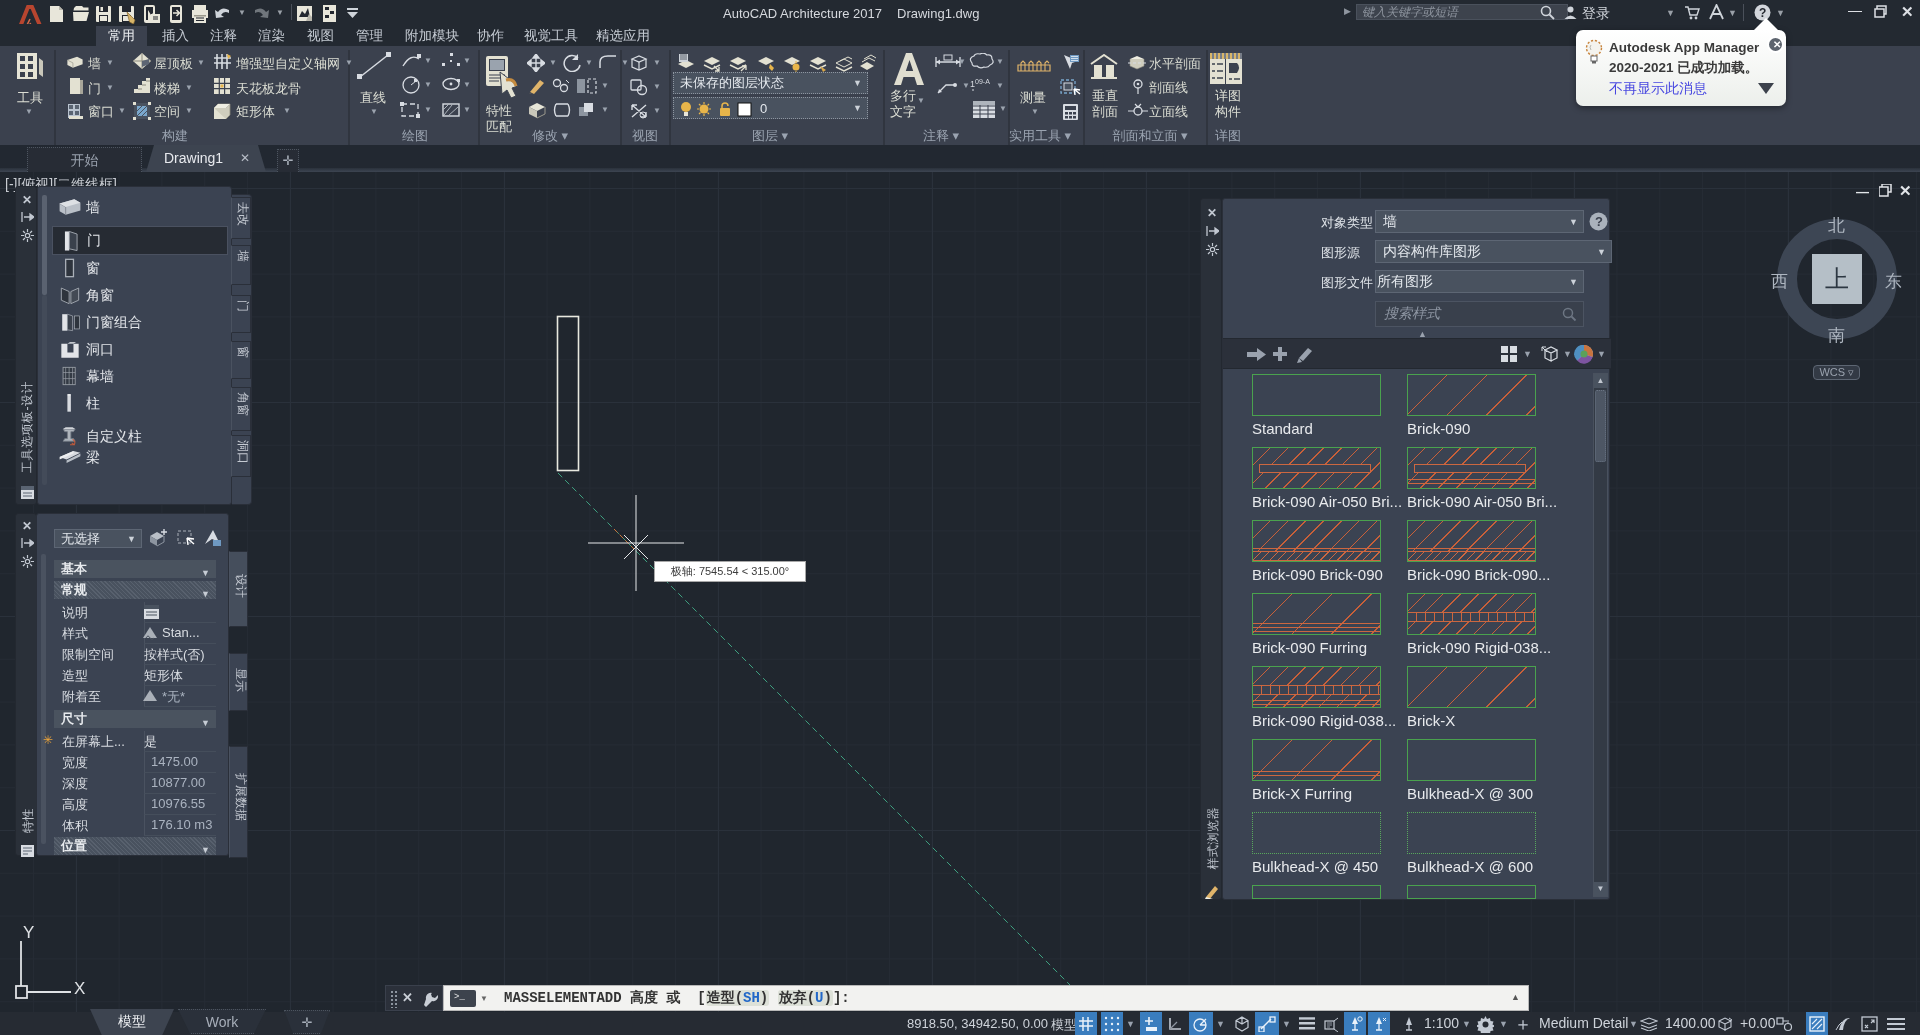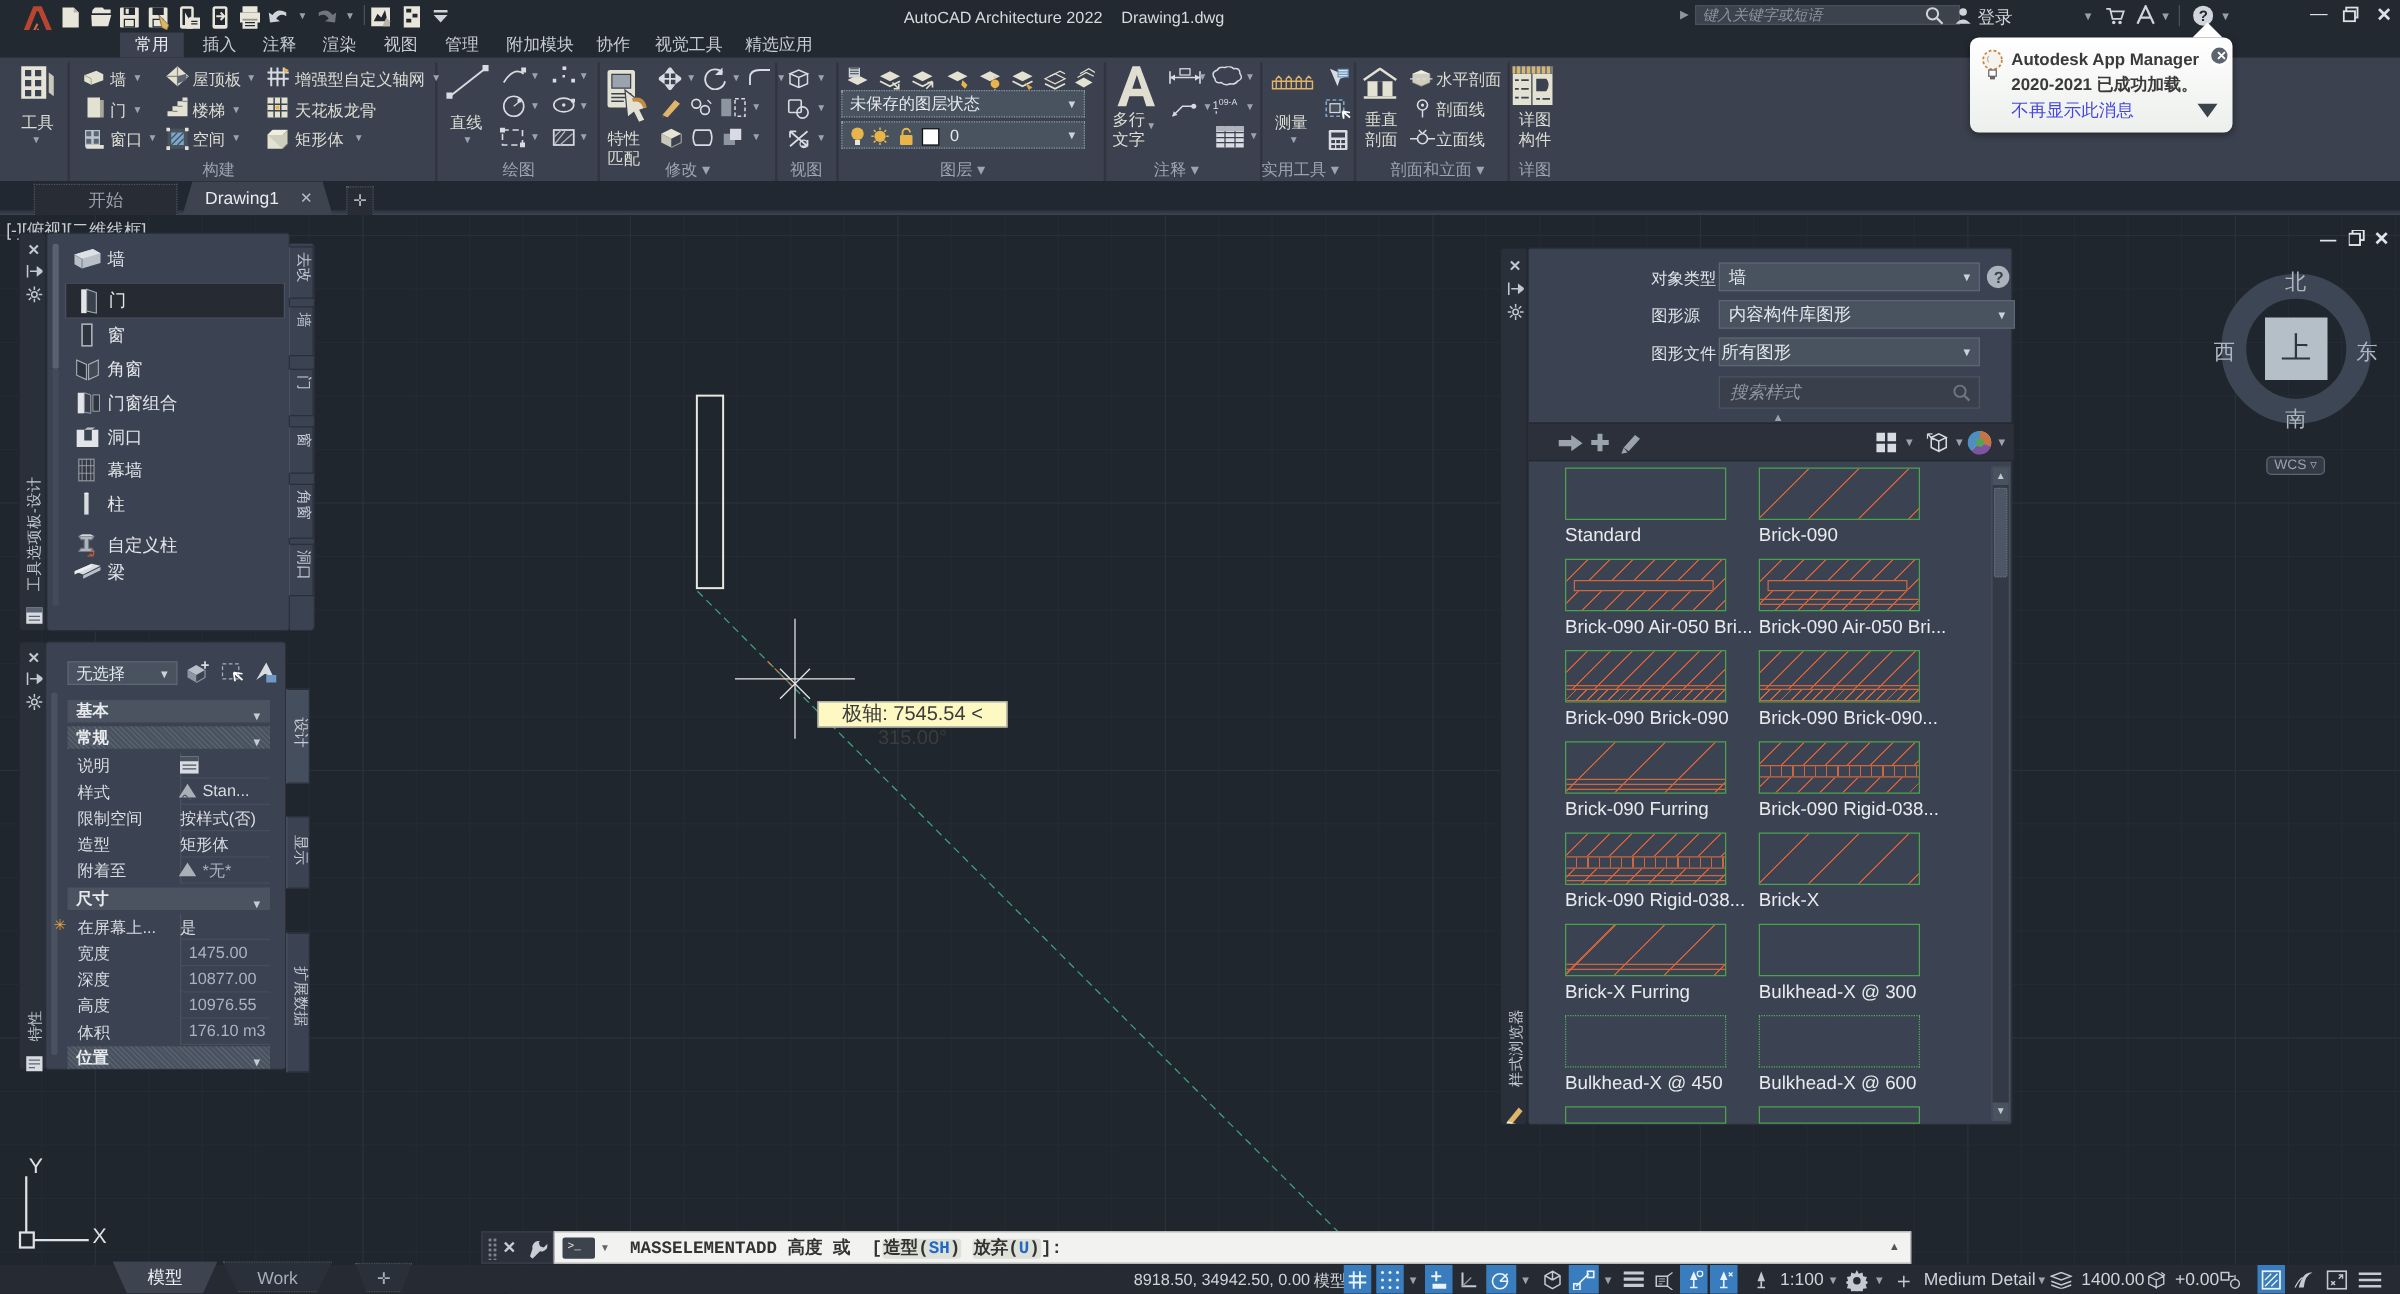--- a/index.html
+++ b/index.html
@@ -139,21 +139,21 @@
           <rect x="2" y="11" width="4" height="3" fill="#23272f"></rect>
         </g>
       <g transform="translate(298,0)">
           <path d="M0 8 h11 l-5.5 6z" fill="#cfd4da"></path>
           <path d="M0 5 h11" stroke="#cfd4da" stroke-width="2"></path>
         </g>
     </svg>
     <span class="abs" style="left:238px;top:8px;color:#9aa0a8;font-size:8px">▼</span>
     <span class="abs" style="left:276px;top:8px;color:#9aa0a8;font-size:8px">▼</span>
     <div class="abs" style="left:291px;top:4px;width:1px;height:16px;background:#4a505a"></div>
-    <span class="abs" style="left:723px;top:6px;color:#d6d9de;font-size:13px">AutoCAD Architecture 2022</span>
+    <span class="abs" style="left:723px;top:6px;color:#d6d9de;font-size:13px">AutoCAD Architecture 2017</span>
     <span class="abs" style="left:897px;top:6px;color:#d6d9de;font-size:13px">Drawing1.dwg</span>
 
     <span class="abs" style="left:1344px;top:6px;color:#8f96a0;font-size:9px">▶</span>
     <div class="abs" style="left:1356px;top:4px;width:212px;height:16px;background:#3d434d;border:1px solid #4a515c">
       <span style="position:absolute;left:5px;top:0;line-height:14px;color:#8d949e;font-size:12px;font-style:italic">键入关键字或短语</span>
     </div>
     <svg class="abs" style="left:1540px;top:5px" width="16" height="16" viewBox="0 0 16 16">
         <circle cx="6" cy="6" r="4.5" fill="none" stroke="#cfd4da" stroke-width="1.6"></circle>
         <path d="M9.5 9.5 L14 14" stroke="#cfd4da" stroke-width="1.8"></path>
       </svg>
@@ -586,21 +586,21 @@
 
       <g stroke="#dfe2e5" stroke-width="1.8" fill="none">
         <line x1="21" y1="769" x2="21" y2="814"></line>
         <line x1="27" y1="820" x2="71" y2="820"></line>
         <rect x="16" y="814" width="11" height="12"></rect>
       </g>
       <text x="23" y="766" fill="#dfe2e5" font-size="17">Y</text>
       <text x="74" y="822" fill="#dfe2e5" font-size="17">X</text>
     </svg>
 
-    <div class="abs" style="left:654px;top:389px;width:152px;height:21px;background:#fef9c3;border:1px solid #a8a8a8;color:#3c3c3c;font-size:16px;line-height:19px;text-align:center">极轴: 7545.54 &lt; 315.00°</div>
+    <div class="abs" style="left:654px;top:389px;width:152px;height:21px;background:#ffffff;border:1px solid #a8a8a8;color:#3c3c3c;font-size:11px;line-height:19px;text-align:center">极轴: 7545.54 &lt; 315.00°</div>
 
     <div class="abs" style="left:1777px;top:47px;width:120px;height:120px;border-radius:50%;border:20px solid #3d4654"></div>
     <div class="abs" style="left:1812px;top:82px;width:50px;height:50px;background:#b5bfc7;color:#2c3742;font-size:24px;text-align:center;line-height:50px">上</div>
     <div class="abs" style="left:1828px;top:42px;color:#aeb6c0;font-size:17px">北</div>
     <div class="abs" style="left:1771px;top:98px;color:#aeb6c0;font-size:17px">西</div>
     <div class="abs" style="left:1885px;top:98px;color:#aeb6c0;font-size:17px">东</div>
     <div class="abs" style="left:1828px;top:152px;color:#aeb6c0;font-size:17px">南</div>
     <div class="abs" style="left:1813px;top:193px;width:47px;height:15px;border:1px solid #5d6673;border-radius:4px;background:#333a45;color:#9aa2ae;font-size:11px;line-height:13px;text-align:center">WCS ▿</div>
 
     <div class="abs" style="left:1856px;top:12px;color:#e2e5e9;font-size:13px;font-weight:bold">—</div>

